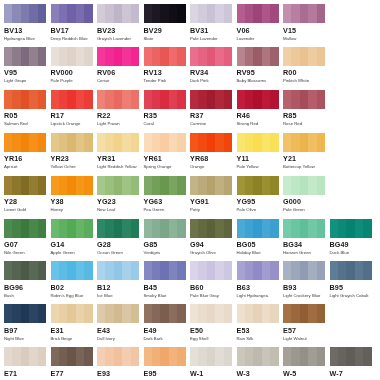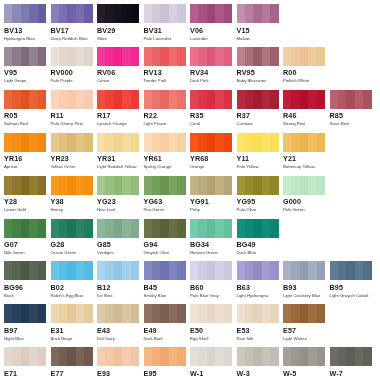--- a/index.html
+++ b/index.html
@@ -87,20 +87,31 @@
           <span style="background: rgb(125, 112, 178);"></span>
           <span style="background: rgb(111, 98, 168);"></span>
           <span style="background: rgb(122, 108, 174);"></span>
           <span style="background: rgb(106, 93, 162);"></span>
         </div>
         <div class="code">BV17</div>
         <div class="name">Deep Reddish Blue</div>
       </div>
       <div class="cell">
         <div class="swatch">
+          <span style="background: rgb(211, 203, 216);"></span>
+          <span style="background: rgb(201, 192, 208);"></span>
+          <span style="background: rgb(191, 181, 200);"></span>
+          <span style="background: rgb(205, 197, 212);"></span>
+          <span style="background: rgb(195, 186, 205);"></span>
+        </div>
+        <div class="code">BV23</div>
+        <div class="name">Grayish Lavender</div>
+      </div>
+      <div class="cell">
+        <div class="swatch">
           <span style="background: rgb(36, 31, 42);"></span>
           <span style="background: rgb(28, 24, 34);"></span>
           <span style="background: rgb(21, 18, 27);"></span>
           <span style="background: rgb(16, 13, 22);"></span>
           <span style="background: rgb(11, 9, 17);"></span>
         </div>
         <div class="code">BV29</div>
         <div class="name">Slate</div>
       </div>
       <div class="cell">
@@ -225,31 +236,20 @@
           <span style="background: rgb(229, 92, 48);"></span>
           <span style="background: rgb(226, 80, 37);"></span>
           <span style="background: rgb(231, 100, 56);"></span>
           <span style="background: rgb(228, 88, 44);"></span>
         </div>
         <div class="code">R05</div>
         <div class="name">Salmon Red</div>
       </div>
       <div class="cell">
         <div class="swatch">
-          <span style="background: rgb(251, 211, 187);"></span>
-          <span style="background: rgb(250, 205, 178);"></span>
-          <span style="background: rgb(249, 199, 170);"></span>
-          <span style="background: rgb(250, 208, 183);"></span>
-          <span style="background: rgb(249, 202, 176);"></span>
-        </div>
-        <div class="code">R11</div>
-        <div class="name">Pale Cherry Pink</div>
-      </div>
-      <div class="cell">
-        <div class="swatch">
           <span style="background: rgb(239, 76, 66);"></span>
           <span style="background: rgb(237, 64, 56);"></span>
           <span style="background: rgb(235, 52, 46);"></span>
           <span style="background: rgb(238, 72, 64);"></span>
           <span style="background: rgb(236, 60, 54);"></span>
         </div>
         <div class="code">R17</div>
         <div class="name">Lipstick Orange</div>
       </div>
       <div class="cell">
@@ -476,20 +476,31 @@
           <span style="background: rgb(68, 131, 69);"></span>
           <span style="background: rgb(59, 122, 60);"></span>
           <span style="background: rgb(73, 136, 73);"></span>
           <span style="background: rgb(64, 127, 64);"></span>
         </div>
         <div class="code">G07</div>
         <div class="name">Nile Green</div>
       </div>
       <div class="cell">
         <div class="swatch">
+          <span style="background: rgb(107, 185, 108);"></span>
+          <span style="background: rgb(95, 177, 96);"></span>
+          <span style="background: rgb(84, 169, 85);"></span>
+          <span style="background: rgb(102, 181, 102);"></span>
+          <span style="background: rgb(90, 173, 91);"></span>
+        </div>
+        <div class="code">G14</div>
+        <div class="name">Apple Green</div>
+      </div>
+      <div class="cell">
+        <div class="swatch">
           <span style="background: rgb(46, 138, 102);"></span>
           <span style="background: rgb(37, 129, 93);"></span>
           <span style="background: rgb(28, 120, 84);"></span>
           <span style="background: rgb(42, 134, 98);"></span>
           <span style="background: rgb(33, 125, 89);"></span>
         </div>
         <div class="code">G28</div>
         <div class="name">Ocean Green</div>
       </div>
       <div class="cell">
@@ -509,20 +520,31 @@
           <span style="background: rgb(100, 106, 64);"></span>
           <span style="background: rgb(91, 97, 56);"></span>
           <span style="background: rgb(105, 111, 68);"></span>
           <span style="background: rgb(96, 102, 60);"></span>
         </div>
         <div class="code">G94</div>
         <div class="name">Grayish Olive</div>
       </div>
       <div class="cell">
         <div class="swatch">
+          <span style="background: rgb(74, 170, 214);"></span>
+          <span style="background: rgb(62, 163, 210);"></span>
+          <span style="background: rgb(50, 156, 206);"></span>
+          <span style="background: rgb(70, 167, 212);"></span>
+          <span style="background: rgb(58, 160, 208);"></span>
+        </div>
+        <div class="code">BG05</div>
+        <div class="name">Holiday Blue</div>
+      </div>
+      <div class="cell">
+        <div class="swatch">
           <span style="background: rgb(116, 204, 171);"></span>
           <span style="background: rgb(105, 198, 162);"></span>
           <span style="background: rgb(94, 192, 153);"></span>
           <span style="background: rgb(111, 201, 167);"></span>
           <span style="background: rgb(100, 195, 158);"></span>
         </div>
         <div class="code">BG34</div>
         <div class="name">Horizon Green</div>
       </div>
       <div class="cell">

